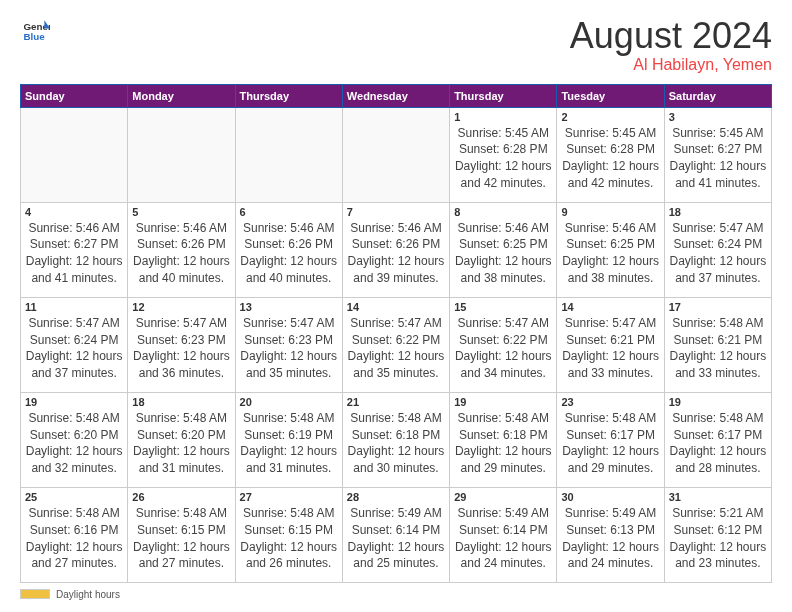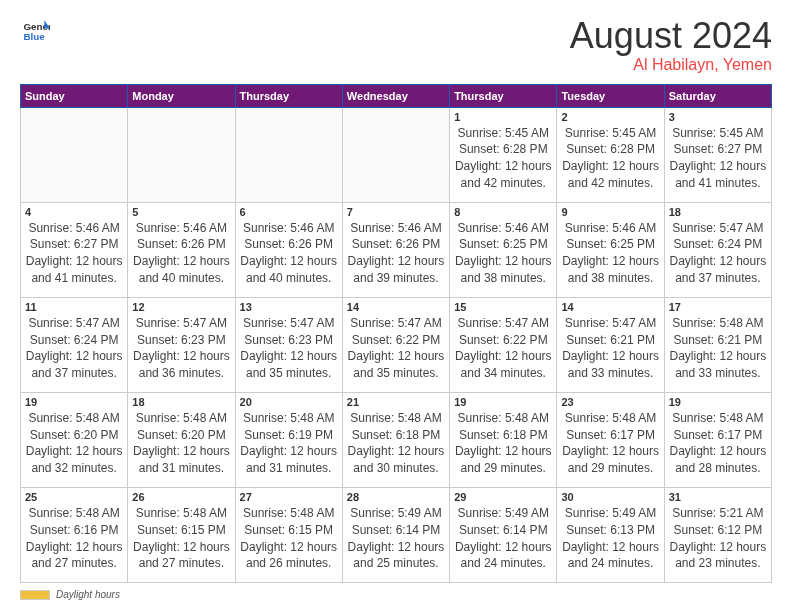--- a/index.html
+++ b/index.html
@@ -84,23 +84,21 @@
       font-size: 12px;
       color: #444;
       line-height: 1.4;
       text-align: center;
     }
     .footer-note {
       margin-top: 6px;
       font-size: 10px;
       color: #555;
       display: flex;
-      align-items: center;
       gap: 6px;
-      font-style: italic;
     }
     .footer-bar {
       display: inline-block;
       width: 30px;
       height: 10px;
       background: #f0c040;
       border: 1px solid #ccc;
     }
   </style>
 </head>

